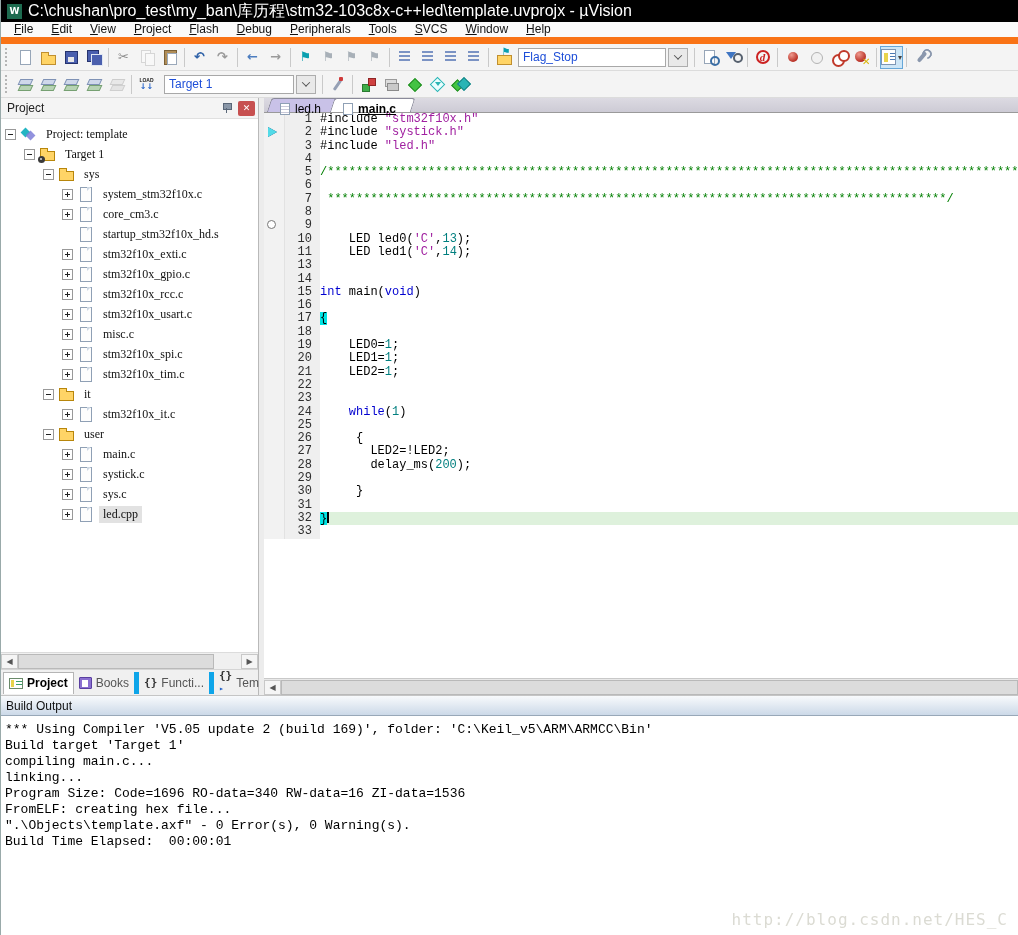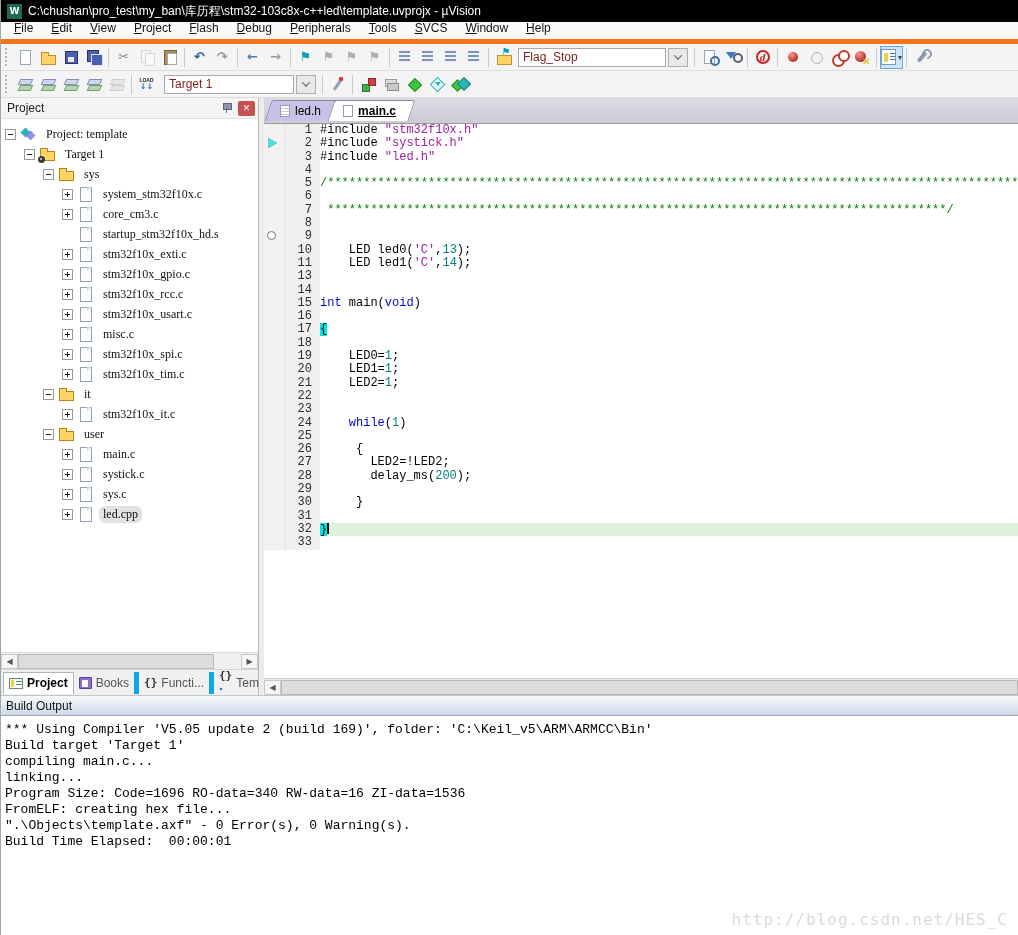--- a/index.html
+++ b/index.html
@@ -4,23 +4,23 @@
 <style>
   * { margin:0; padding:0; box-sizing:border-box; }
   html,body { background:#fff; }
   .app{ position:relative; width:1018px; height:935px; overflow:hidden;
         font-family:"Liberation Sans",sans-serif; font-size:12px; background:#f0f0f0;
         border-left:1px solid #9aa; }
   
   .titlebar{ height:22px; background:#000; color:#fff; display:flex; align-items:center; padding:0 6px; }
   .appicon{ width:15px; height:15px; background:#1d6b4f; color:#fff; font:bold 9px/15px "DejaVu Sans",sans-serif;
             text-align:center; margin-right:6px; flex:none; }
-  .title-text{ font-size:12px; white-space:nowrap; }
+  .title-text{ font-size:16px; white-space:nowrap; }
   
-  .menubar{ height:22px; background:#fafafa; border-bottom:5px solid #f97316; display:flex; align-items:flex-end; padding-left:4px; }
+  .menubar{ height:22px; background:#fafafa; border-bottom:7px solid #f97316; display:flex; align-items:center; padding-left:4px; }
   .menu-item{ display:inline-block; padding:0 9px; line-height:21px; color:#111; cursor:default; }
   .menu-item::first-letter{ text-decoration:underline; }
   
   .toolbar{ height:27px; background:#f4f4f4; border-bottom:1px solid #dcdcdc; display:flex; align-items:center; padding-left:2px; }
   .grip{ width:4px; height:18px; border-left:2px dotted #b5b5b5; margin:0 4px 0 2px; flex:none; }
   .tsep{ width:1px; height:19px; background:#c9c9c9; margin:0 3px; flex:none; }
   .tbtn{ width:23px; height:23px; display:flex; align-items:center; justify-content:center; position:relative; flex:none; border:1px solid transparent; }
   .tbtn.disabled{ opacity:.38; filter:grayscale(1); }
   .tbtn.active{ background:#cde6f7; border:1px solid #66a7d8; }
   .dd{ font-size:8px; color:#444; margin-left:2px; }
@@ -70,21 +70,21 @@
   .ic-gray2::before{ content:""; position:absolute; left:2px; top:3px; width:10px; height:6px; background:#dcdcdc; border:1px solid #9a9a9a; }
   .ic-gray2::after{ content:""; position:absolute; left:4px; top:7px; width:10px; height:6px; background:#c9c9c9; border:1px solid #8a8a8a; }
   .ic-dmd::before{ content:""; position:absolute; left:4px; top:4px; width:8px; height:8px; background:#43c343; border:1px solid #1f8a1f; transform:rotate(45deg); }
   .ic-funnel::before{ content:""; position:absolute; left:3px; top:3px; width:9px; height:9px; background:#eafeff; border:1px solid #2ab5b5; transform:rotate(45deg); }
   .ic-funnel::after{ content:""; position:absolute; left:6px; top:6px; border:3px solid transparent; border-top:4px solid #2ab5b5; }
   .ic-dmd2::before{ content:""; position:absolute; left:1px; top:5px; width:7px; height:7px; background:#43c343; border:1px solid #1f8a1f; transform:rotate(45deg); }
   .ic-dmd2::after{ content:""; position:absolute; left:7px; top:3px; width:8px; height:8px; background:#2ab5b5; border:1px solid #157f7f; transform:rotate(45deg); }
   .ic-folderflag::before{ content:""; position:absolute; left:1px; top:6px; width:13px; height:8px; background:#ffd466; border:1px solid #c08f2f; }
   .ic-folderflag::after{ content:"⚑"; position:absolute; left:6px; top:-3px; color:#0aa0b0; font:bold 10px/12px "DejaVu Sans",sans-serif; }
   .combo{ display:flex; align-items:center; margin:0 3px; }
-  .combo-field{ width:148px; height:19px; background:#fff; border:1px solid #a8a8a8; line-height:17px; padding:0 4px; color:#7f1d1d; white-space:nowrap; overflow:hidden; }
+  .combo-field{ width:148px; height:19px; background:#fff; border:1px solid #a8a8a8; line-height:17px; padding:0 4px; color:#1d4ed8; white-space:nowrap; overflow:hidden; }
   .combo-btn{ width:20px; height:19px; background:#e9e9e9; border:1px solid #adadad; margin-left:2px; display:flex; align-items:center; justify-content:center; }
   .chev{ width:6px; height:6px; border-left:1px solid #555; border-bottom:1px solid #555; transform:rotate(-45deg) translate(1px,-1px); }
   
   .main{ display:flex; height:597px; background:#f0f0f0; }
   .project-panel{ width:258px; flex:none; display:flex; flex-direction:column; background:#fff; border-right:1px solid #b9b9b9; }
   .pp-header{ height:21px; background:#f4f4f4; border-bottom:1px solid #e0e0e0; display:flex; align-items:center; padding:0 3px 0 6px; }
   .pp-title{ flex:1; color:#222; }
   .pin-icon{ width:12px; height:12px; position:relative; margin-right:5px; }
   .pin-icon::before{ content:""; position:absolute; left:2px; top:1px; width:7px; height:5px; background:#8a97a8; border:1px solid #5a6778; }
   .pin-icon::after{ content:""; position:absolute; left:5px; top:6px; width:1px; height:5px; background:#5a6778; }
@@ -99,40 +99,40 @@
   .tic{ width:17px; height:16px; position:relative; margin-right:5px; flex:none; }
   .tic-project::before{ content:""; position:absolute; left:2px; top:3px; width:7px; height:7px; background:#23b5c3; transform:rotate(45deg); }
   .tic-project::after{ content:""; position:absolute; left:7px; top:6px; width:7px; height:7px; background:#7f7fd8; transform:rotate(45deg); opacity:.85; }
   .tic-folder::before, .tic-target::before{ content:""; position:absolute; left:1px; top:5px; width:13px; height:8px; background:#ffd466; border:1px solid #b8860b; }
   .tic-folder::after, .tic-target::after{ content:""; position:absolute; left:1px; top:2px; width:6px; height:3px; background:#ffd466; border:1px solid #b8860b; border-bottom:none; }
   .tic .gear{ position:absolute; left:-1px; bottom:-1px; width:7px; height:7px; background:#3a3a3a; border-radius:50%; z-index:2; }
   .tic .gear::before{ content:""; position:absolute; left:2px; top:2px; width:2px; height:2px; background:#ddd; border-radius:50%; }
   .tic-file::before{ content:""; position:absolute; left:3px; top:1px; width:10px; height:13px; background:#fdfdfd; border:1px solid #8fa0b5; }
   .tic-file::after{ content:""; position:absolute; left:10px; top:1px; border:2px solid; border-color:#cdd8e4 transparent transparent #cdd8e4; }
   .tlabel{ padding:1px 4px; color:#111; }
-  .trow.selected .tlabel{ background:#e2e2e2;border-radius:6px; }
+  .trow.selected .tlabel{ background:#e2e2e2; }
   .hscroll{ height:17px; background:#f0f0f0; border-top:1px solid #dcdcdc; display:flex; align-items:center; }
   .sbtn{ width:17px; height:15px; background:#f5f5f5; border:1px solid #c8c8c8; color:#555; font-size:8px; line-height:13px; text-align:center; flex:none; }
   .sthumb{ height:15px; background:#dcdcdc; border:1px solid #b9b9b9; flex:none; }
   .strack{ flex:1; }
   .pp-tabs{ height:26px; background:#f0f0f0; border-top:1px solid #d5d5d5; display:flex; align-items:center; padding-left:2px; }
   .ptab{ display:flex; align-items:center; height:22px; padding:0 5px; color:#555; border-right:5px solid #0ea5e9; }
   .ptab.active{ background:#fff; border:1px solid #b5b5b5; border-bottom:none; color:#000; font-weight:bold; }
   .pic{ margin-right:4px; position:relative; display:inline-block; }
   .pic-proj{ width:14px; height:11px; border:1px solid #6a8a6a; background:#fff; }
   .pic-proj::before{ content:""; position:absolute; left:1px; top:1px; width:3px; height:7px; background:#e8d44c; }
   .pic-proj::after{ content:""; position:absolute; left:6px; top:2px; width:6px; height:6px; background:repeating-linear-gradient(to bottom,#3aa06a 0 1px,transparent 1px 3px); }
   .pic-books{ width:13px; height:12px; background:#8a6fd0; border:1px solid #5a3fa0; border-radius:1px; }
   .pic-books::before{ content:""; position:absolute; left:2px; top:2px; width:6px; height:7px; background:#fff; }
   .pic-brace{ font:bold 11px/12px "DejaVu Sans Mono",monospace; color:#333; }
   .pic-brace.arrow::after{ content:"▸"; color:#2563c9; font-size:8px; }
   .vsplit{ width:5px; flex:none; background:#ececec; }
   
   .editor{ flex:1; display:flex; flex-direction:column; background:#d8d6de; min-width:0; }
-  .tabbar{ height:25px; background:linear-gradient(#dcdae2,#cdcbd5); display:flex; align-items:center; padding-left:4px; }
+  .tabbar{ height:14px; background:linear-gradient(#dcdae2,#cdcbd5); display:flex; align-items:flex-start; padding-left:4px; }
   .etab{ position:relative; height:21px; padding:0 16px 0 12px; display:flex; align-items:center; margin-right:-6px; }
   .etab::before{ content:""; position:absolute; inset:0; transform:skewX(-18deg); border:1px solid #8a8a9a; border-bottom:none; background:#c9c2e8; border-radius:3px 3px 0 0; }
   .etab.active::before{ background:#fff; }
   .etab > *{ position:relative; z-index:1; }
   .etab .tpage{ width:10px; height:12px; background:#fff; border:1px solid #8fa0b5; margin-right:5px; }
   .etab .tpage.striped{ background:repeating-linear-gradient(to bottom,#fff 0 2px,#c9c9d9 2px 3px); }
   .etab-label{ color:#000; }
   .etab.active .etab-label{ font-weight:bold; text-decoration:underline; }
   .code-wrap{ flex:1; background:#fff; border-top:1px solid #9a9a9a; overflow:hidden; position:relative;
               font-family:"Liberation Mono","DejaVu Sans Mono",monospace; font-size:12px; }

